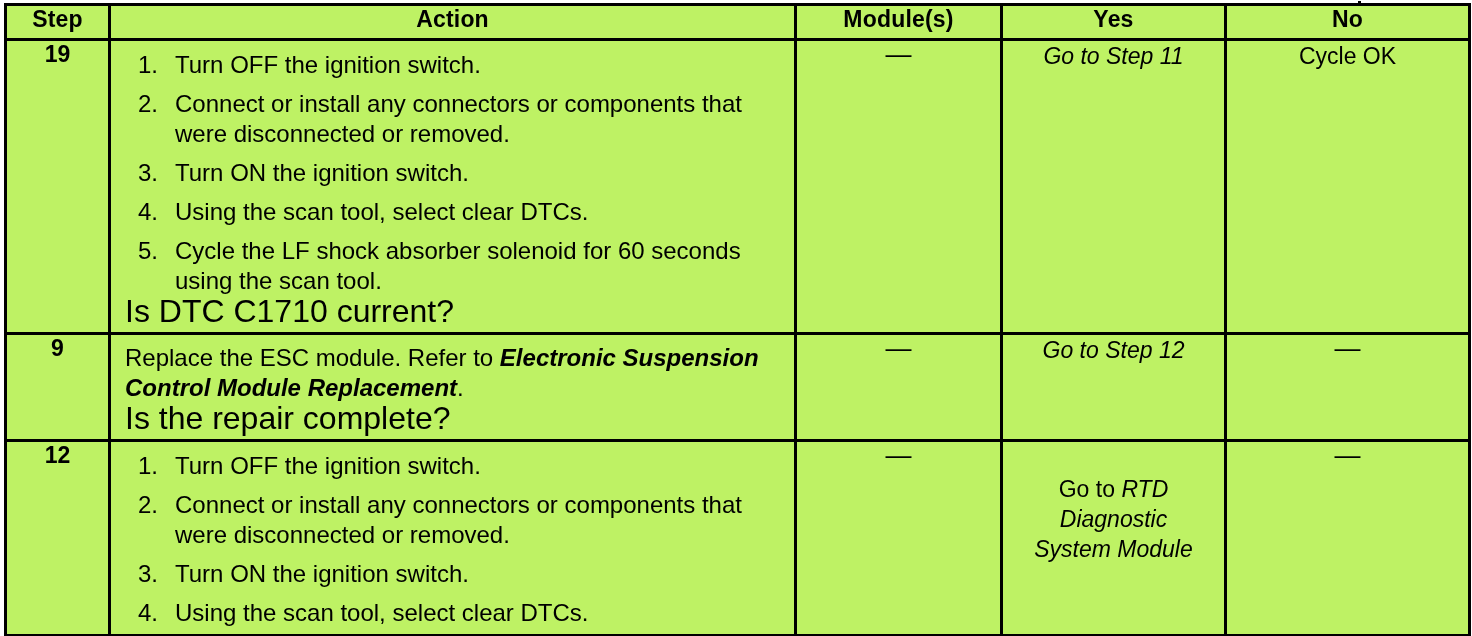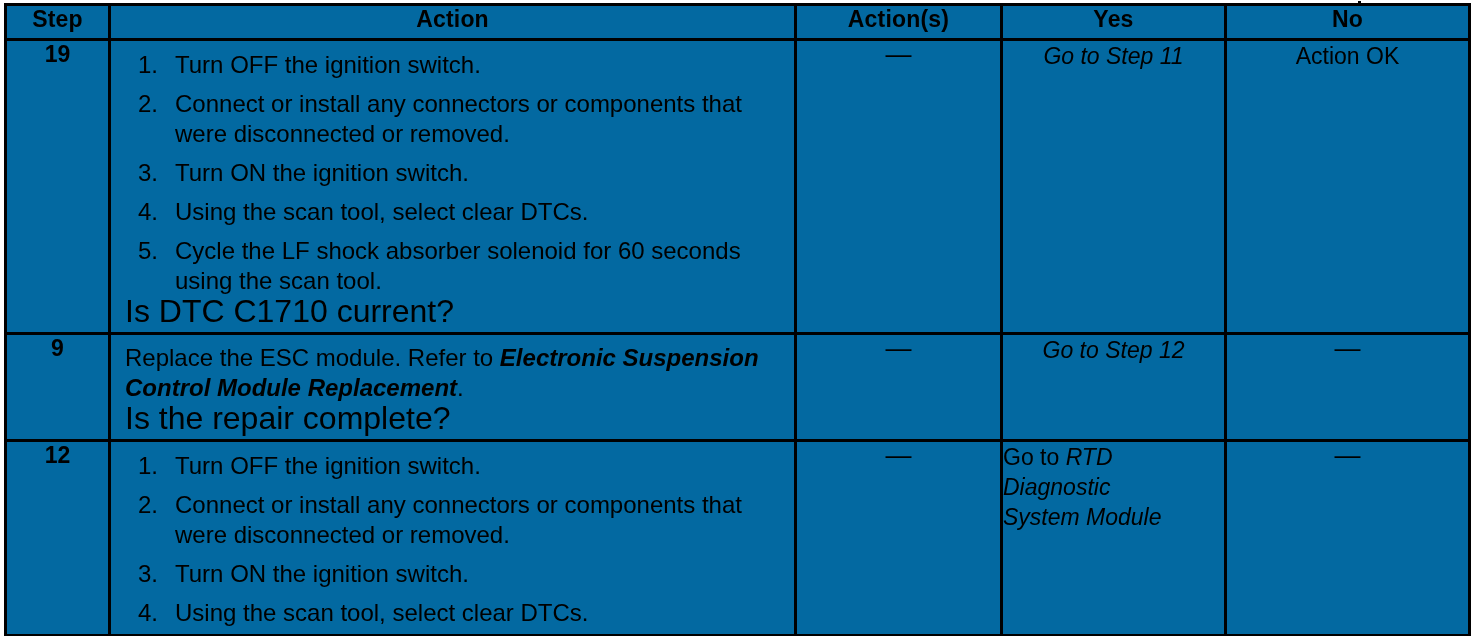--- a/index.html
+++ b/index.html
@@ -23,21 +23,21 @@
     border-collapse: collapse;
     table-layout: fixed;
     width: 1464px;
     margin: 3px 0 0 4px;
     background: #ffffff;
   }
   table.diag td, table.diag th {
     border: 3px solid #000000;
     padding: 0;
     vertical-align: top;
-    background: #0369a1;
+    background: #bef264;
   }
   
   col.c-step   { width: 104px; }
   col.c-action { width: 686px; }
   col.c-value  { width: 206px; }
   col.c-yes    { width: 224px; }
   col.c-no     { width: 244px; }
 
   thead th {
     height: 32px;
@@ -120,43 +120,44 @@
     padding-bottom: 8px;
     font-size: 23px;
   }
   td.yes-mid-bottom {
     vertical-align: bottom;
     text-align: center;
     padding-bottom: 7px;
   }
   .dash { font-size: 26px; line-height: 26px; }
   .multiline-yes {
-    text-align: left;
-    line-height: 30px;
-    font-size: 23px;
+    text-align: center;
+    line-height: 30px;
+    font-size: 23px;
+    margin-top: 32px;
   }
 </style>
 </head>
 <body>
 
 <div id="page">
 
   <table class="diag">
     <colgroup>
       <col class="c-step">
         <col class="c-action">
         <col class="c-value">
         <col class="c-yes">
         <col class="c-no">
     </colgroup>
     <thead>
       <tr>
         <th>Step</th>
         <th>Action</th>
-        <th>Action(s)</th>
+        <th>Module(s)</th>
         <th>Yes</th>
         <th>
           <span class="hdr-no-wrap">
             <span>No</span>
             <span class="hdr-speck"></span>
           </span>
         </th>
       </tr>
     </thead>
     <tbody>
@@ -190,21 +191,21 @@
             <div class="question">Is DTC C1710 current?</div>
           </div>
         </td>
         <td class="value-cell">
           <span class="dash">—</span>
         </td>
         <td class="yes-bottom">
           <span class="yes-ital">Go to Step 11</span>
         </td>
         <td class="no-bottom">
-          <span class="yes-plain">Action OK</span>
+          <span class="yes-plain">Cycle OK</span>
         </td>
       </tr>
 
       <tr>
         <td class="step-cell">9</td>
         <td class="action-cell">
           <div class="action-inner" style="padding-top:8px;">
             <p class="para"><span>Replace the ESC module. Refer to </span><span class="ital">Electronic Suspension Control Module Replacement</span><span>.</span></p>
             <div class="question">Is the repair complete?</div>
           </div>

